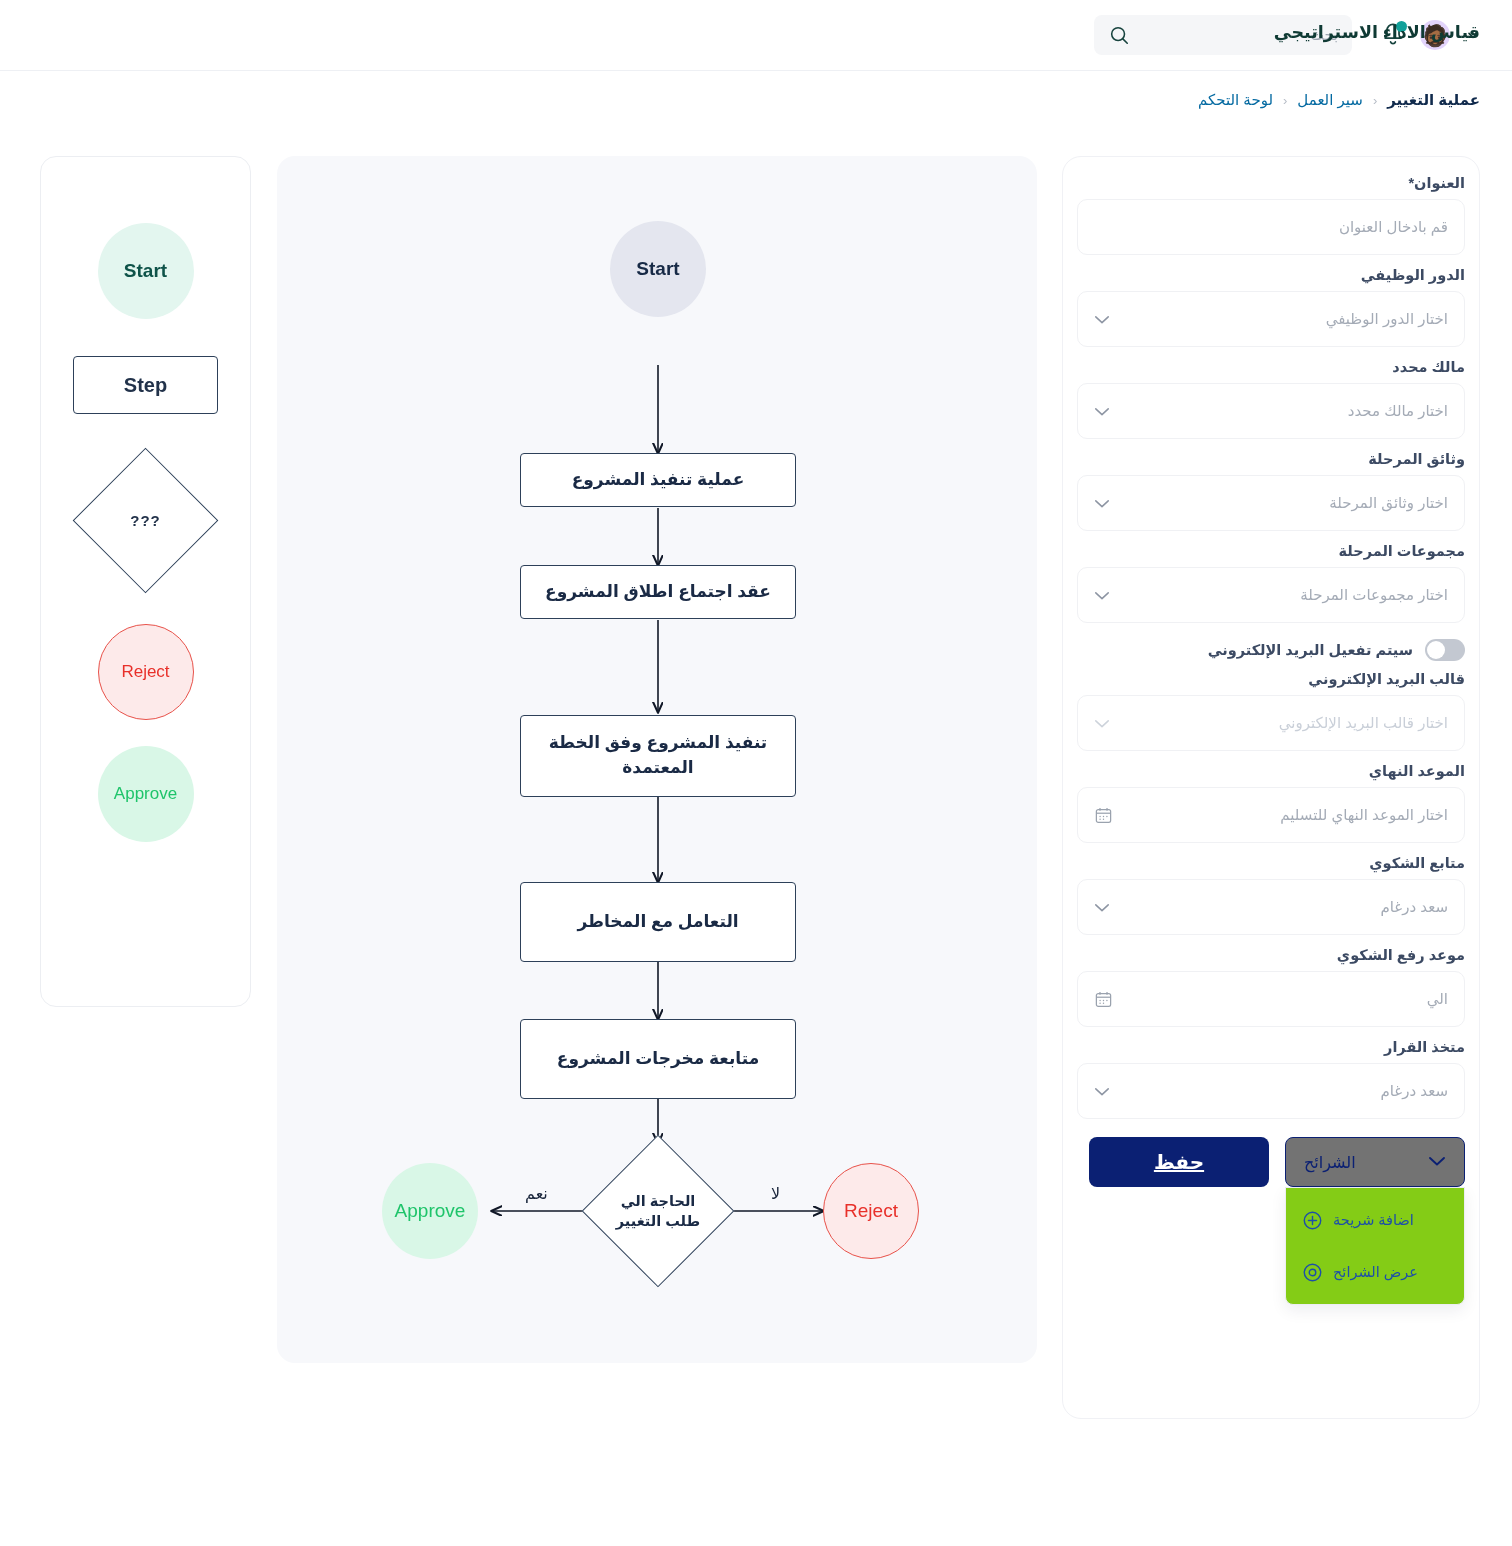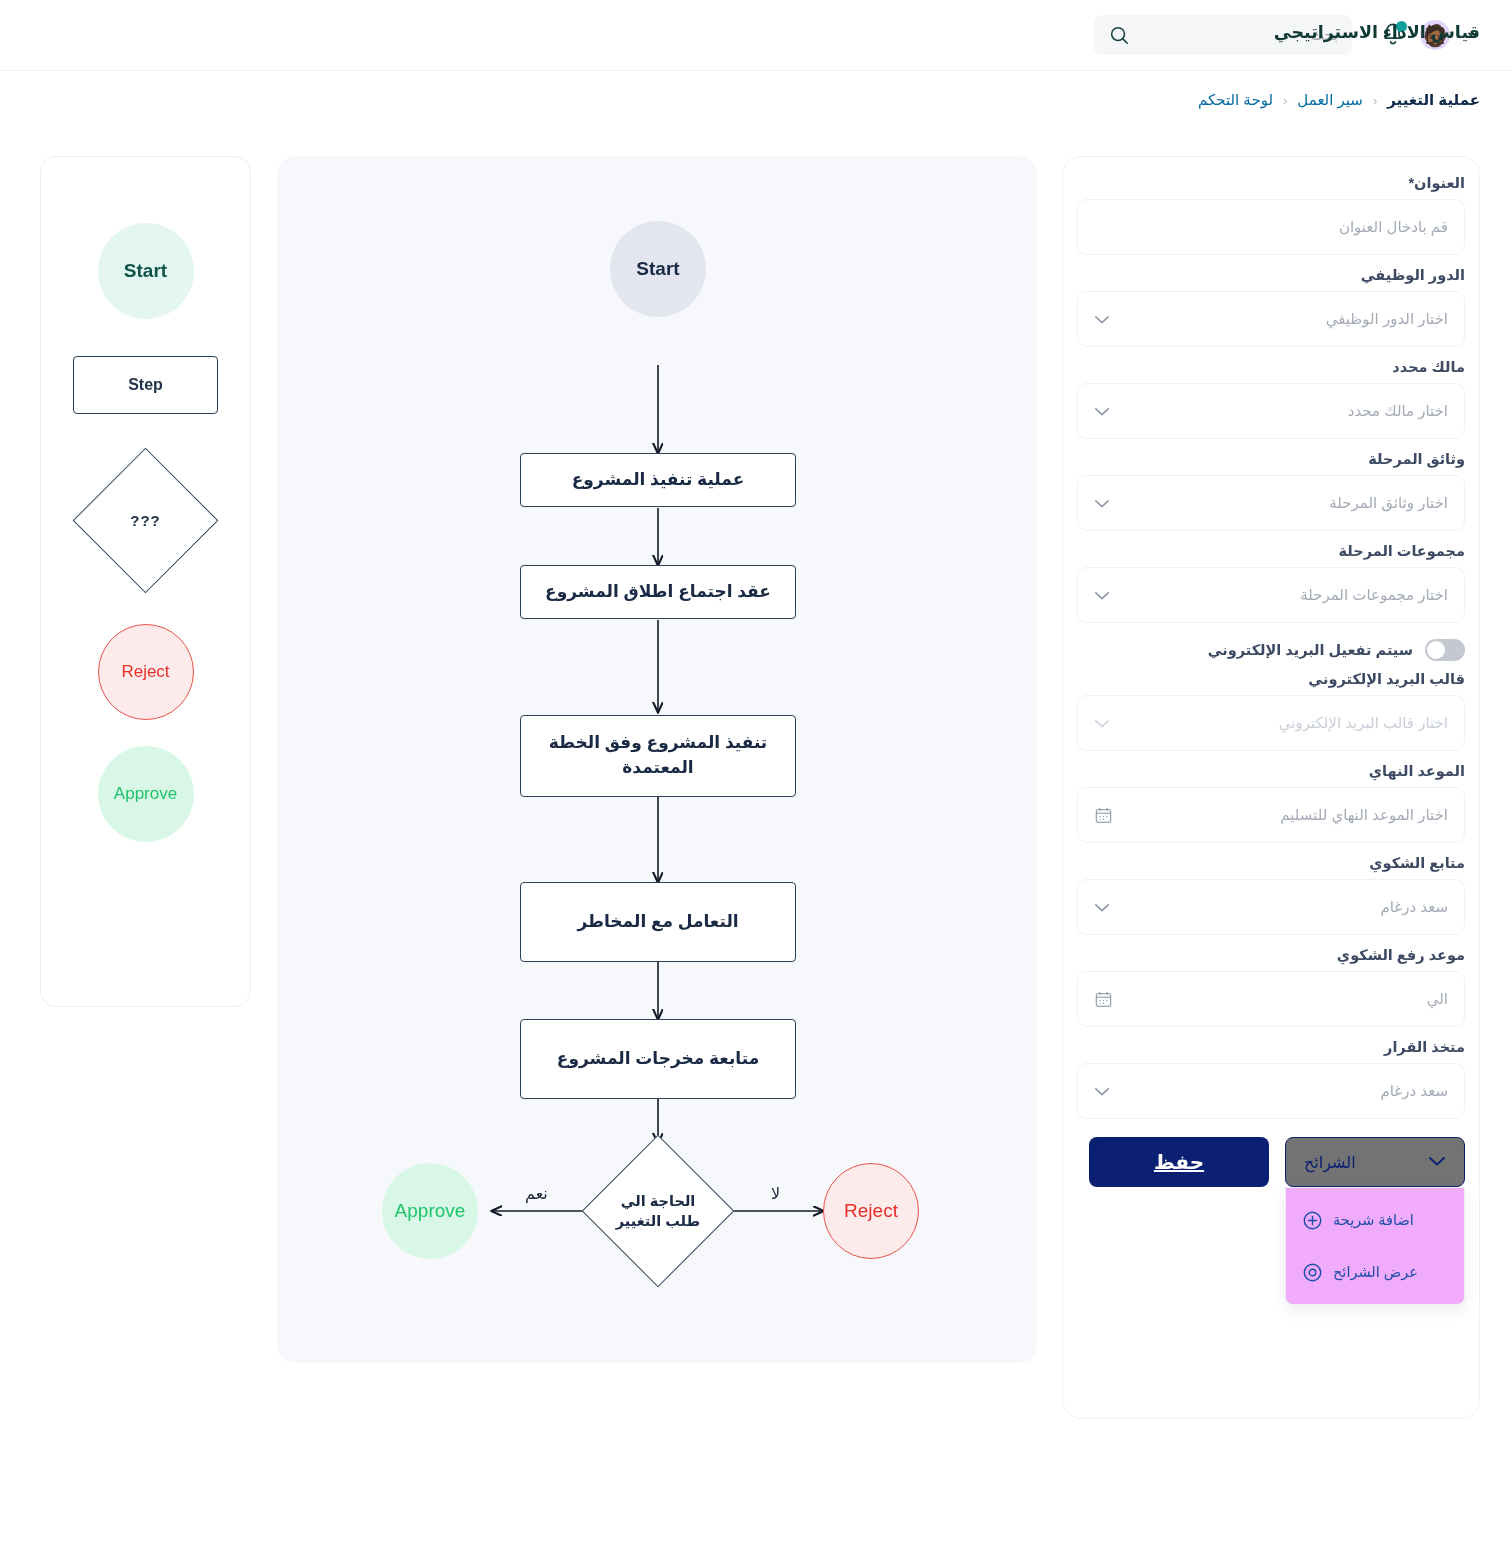--- a/index.html
+++ b/index.html
@@ -135,21 +135,21 @@
     font-size: 19px; font-weight: bold;
     cursor: grab;
   }
   .pal-step {
     margin-top: 37px;
     width: 145px; height: 58px;
     background: #ffffff;
     border: 1.4px solid #2d4059;
     border-radius: 4px;
     display: flex; align-items: center; justify-content: center;
-    font-size: 16px; font-weight: bold; color: #22324a;
+    font-size: 20px; font-weight: bold; color: #22324a;
     cursor: grab;
   }
   .pal-diamond-wrap {
     margin-top: 34px;
     width: 145px; height: 145px;
     position: relative;
     display: flex; align-items: center; justify-content: center;
     cursor: grab;
   }
   .pal-diamond {
@@ -382,21 +382,21 @@
     align-items: center;
     flex-direction: row-reverse;
     justify-content: space-between;
     padding: 0 18px;
     cursor: pointer;
   }
   .dropmenu {
     position: absolute;
     top: 50px; left: 0;
     width: 180px;
-    background: #f0abfc;
+    background: #84cc16;
     border: 1px solid #eceef2;
     border-bottom-left-radius: 8px;
     border-bottom-right-radius: 8px;
     box-shadow: 0 6px 16px rgba(20,30,60,0.07);
     padding: 6px 0;
   }
   .dropitem {
     height: 52px;
     display: flex;
     align-items: center;

